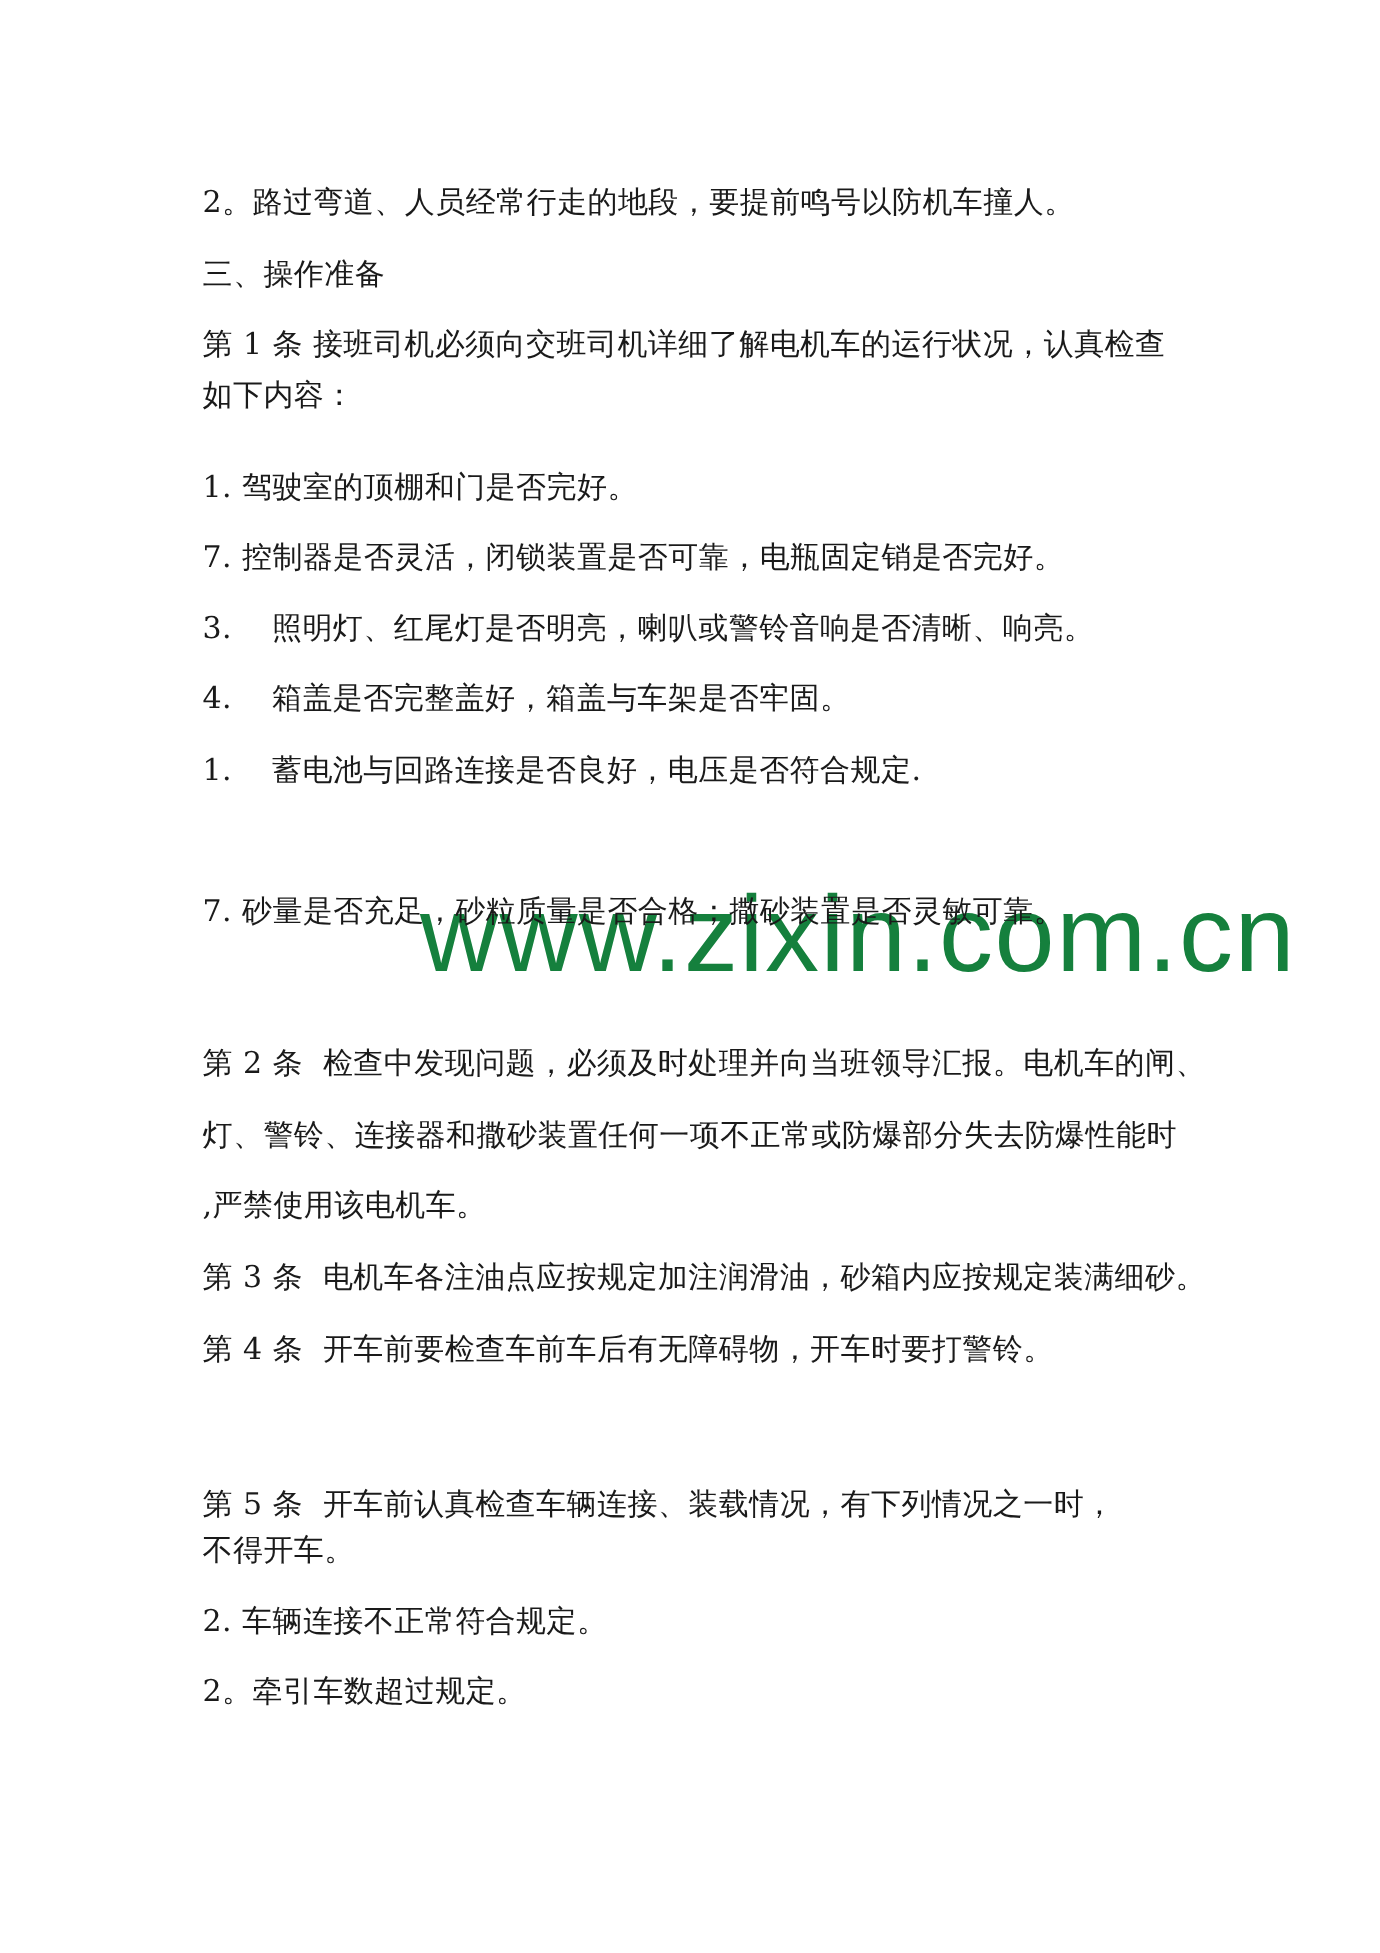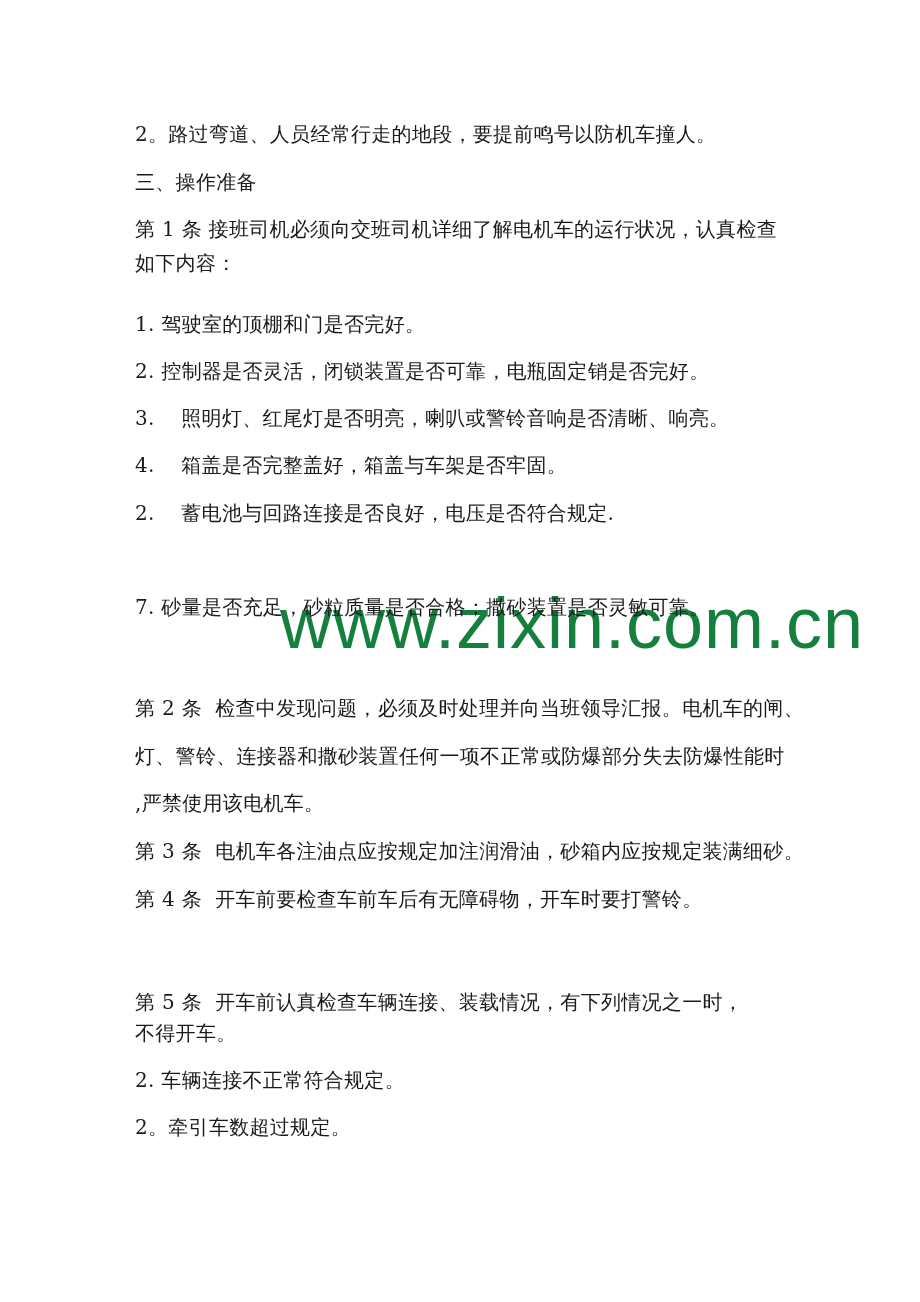--- a/index.html
+++ b/index.html
@@ -49,24 +49,24 @@
 <body>
 
 <div class="page">
   <div class="watermark">www.zixin.com.cn</div>
 
   <div class="line" style="top:120px">2。路过弯道、人员经常行走的地段，要提前鸣号以防机车撞人。</div>
   <div class="line" style="top:168px">三、操作准备</div>
   <div class="line" style="top:215px">第 1 条  接班司机必须向交班司机详细了解电机车的运行状况，认真检查</div>
   <div class="line" style="top:249px">如下内容：</div>
   <div class="line" style="top:310px">1. 驾驶室的顶棚和门是否完好。</div>
-  <div class="line" style="top:357px">2. 控制器是否灵活，闭锁装置是否可靠，电瓶固定销是否完好。</div>
+  <div class="line" style="top:357px">7. 控制器是否灵活，闭锁装置是否可靠，电瓶固定销是否完好。</div>
   <div class="line" style="top:404px; white-space:pre">3.    照明灯、红尾灯是否明亮，喇叭或警铃音响是否清晰、响亮。</div>
   <div class="line" style="top:451px; white-space:pre">4.    箱盖是否完整盖好，箱盖与车架是否牢固。</div>
-  <div class="line" style="top:499px; white-space:pre">2.    蓄电池与回路连接是否良好，电压是否符合规定.</div>
+  <div class="line" style="top:499px; white-space:pre">1.    蓄电池与回路连接是否良好，电压是否符合规定.</div>
   <div class="line" style="top:593px">7. 砂量是否充足，砂粒质量是否合格；撒砂装置是否灵敏可靠。</div>
   <div class="line" style="top:694px; white-space:pre">第 2 条  检查中发现问题，必须及时处理并向当班领导汇报。电机车的闸、</div>
   <div class="line" style="top:789px">,严禁使用该电机车。</div>
   <div class="line" style="top:742px">灯、警铃、连接器和撒砂装置任何一项不正常或防爆部分失去防爆性能时</div>
   <div class="line" style="top:837px; white-space:pre">第 3 条  电机车各注油点应按规定加注润滑油，砂箱内应按规定装满细砂。</div>
   <div class="line" style="top:885px; white-space:pre">第 4 条  开车前要检查车前车后有无障碍物，开车时要打警铃。</div>
   <div class="line" style="top:988px; white-space:pre">第 5 条  开车前认真检查车辆连接、装载情况，有下列情况之一时，</div>
   <div class="line" style="top:1019px">不得开车。</div>
   <div class="line" style="top:1066px">2. 车辆连接不正常符合规定。</div>
   <div class="line" style="top:1113px">2。牵引车数超过规定。</div>

